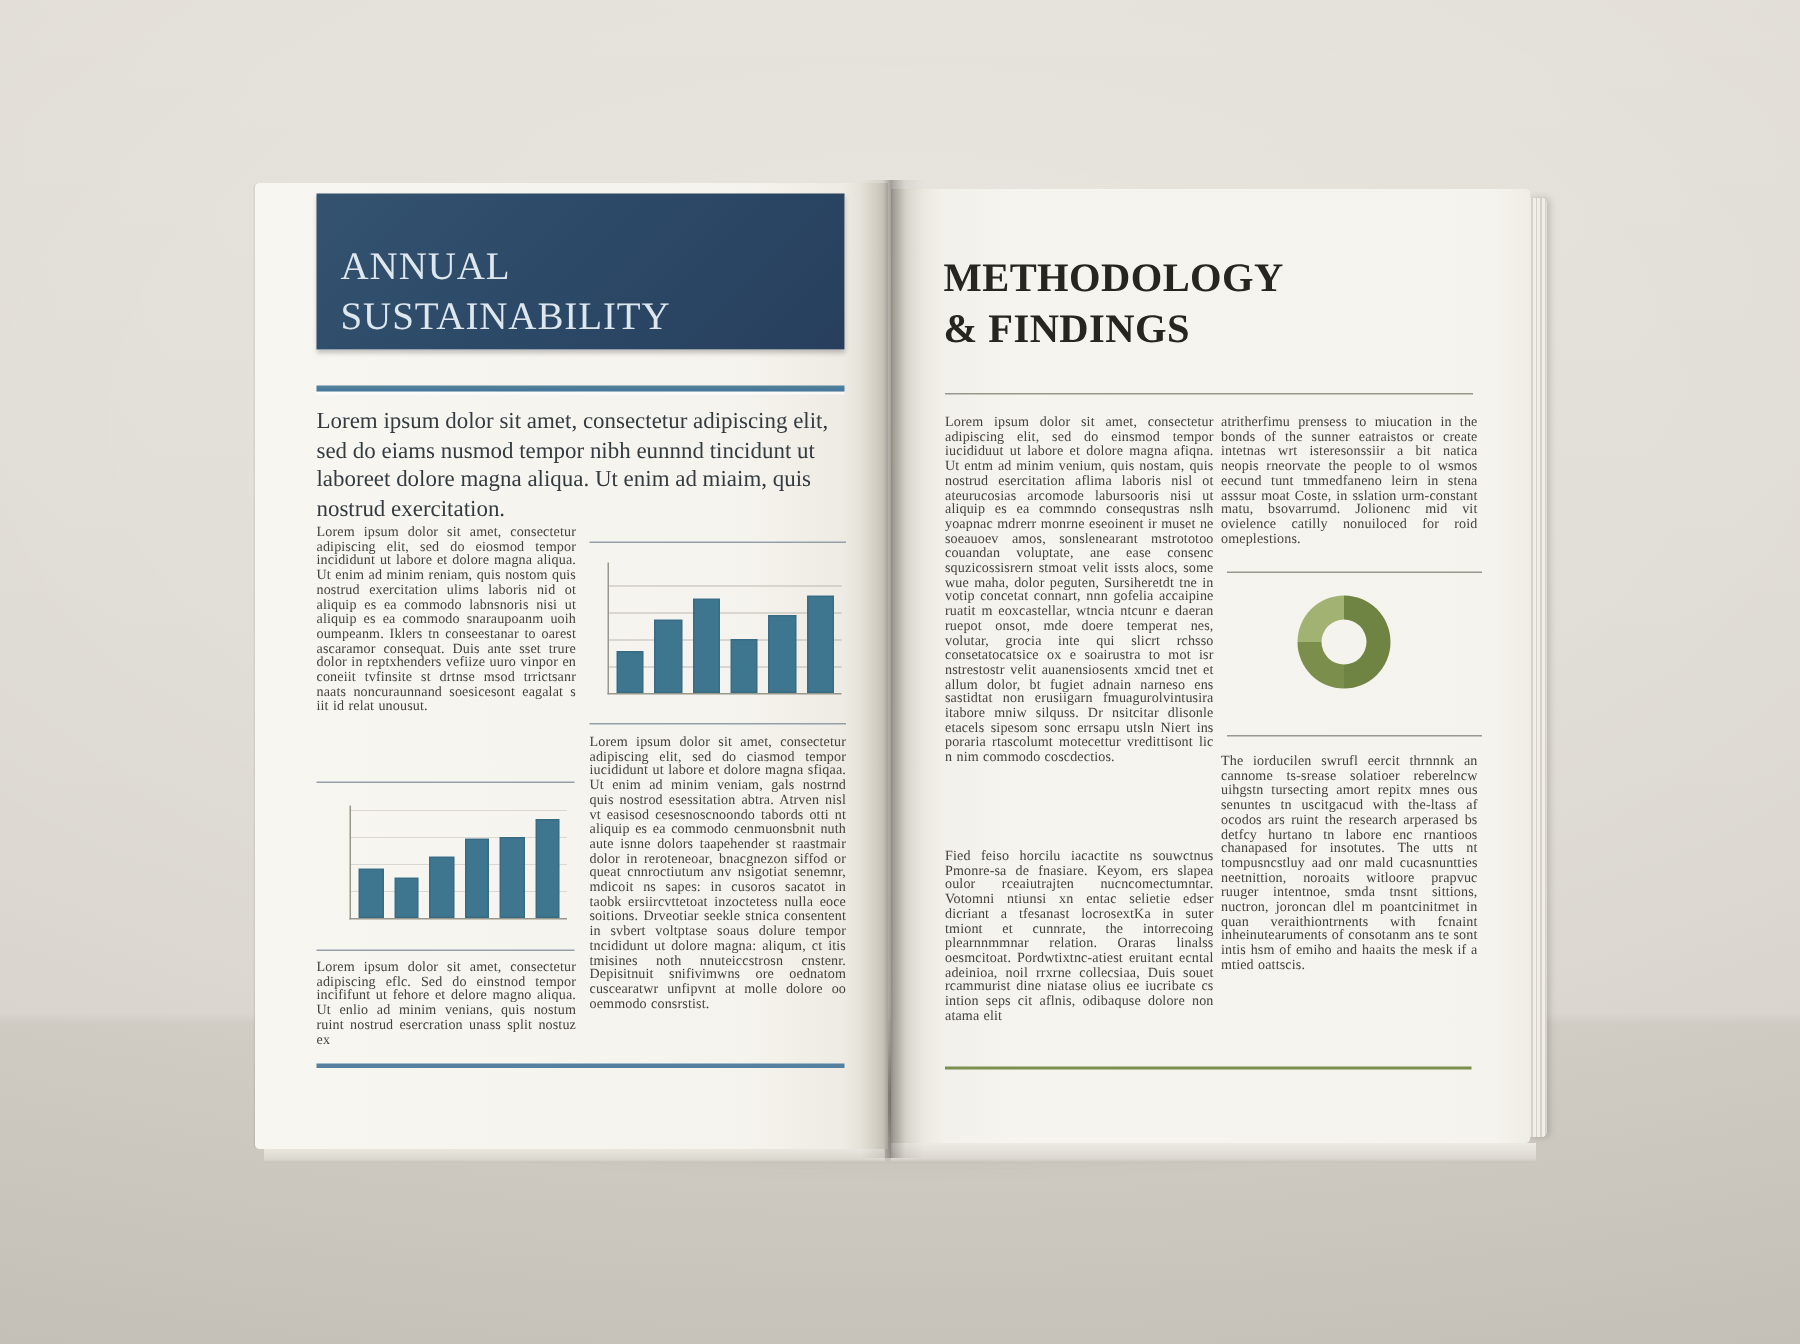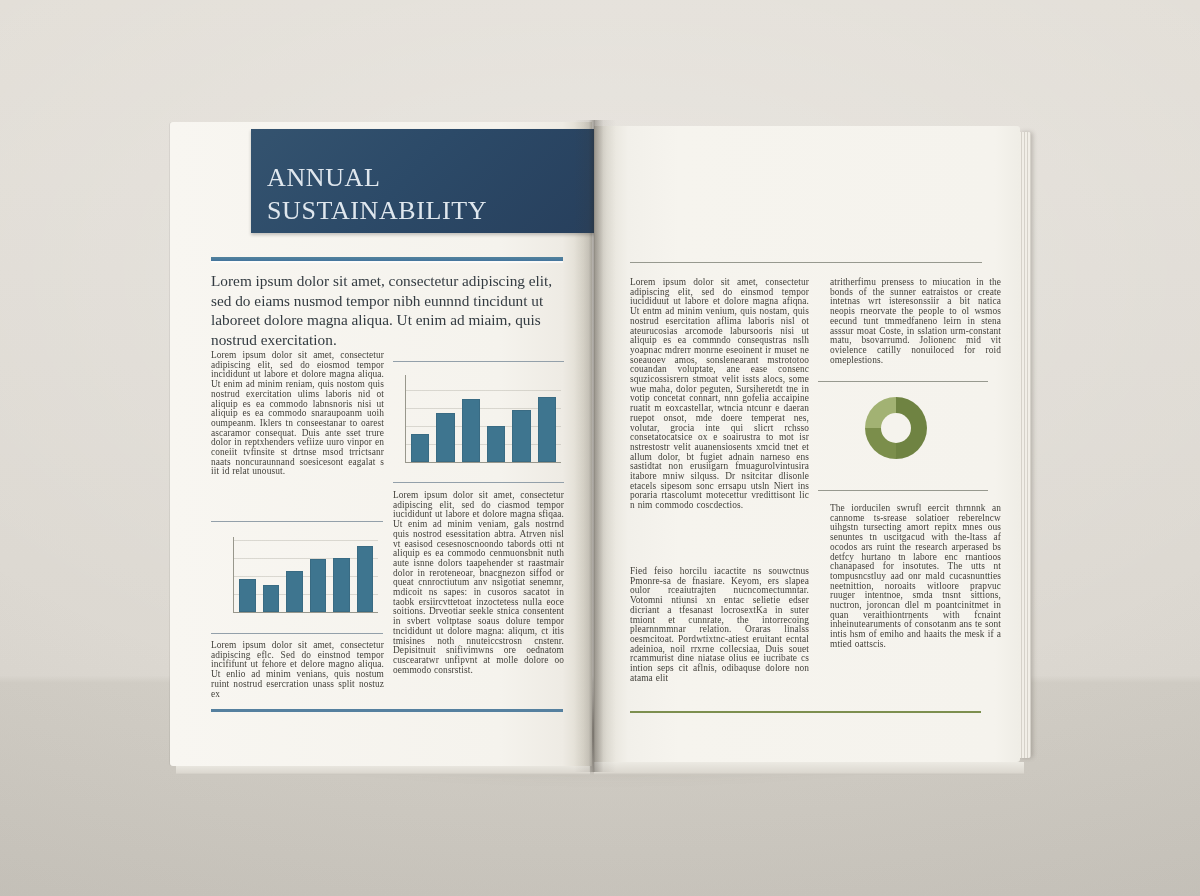--- a/index.html
+++ b/index.html
@@ -54,21 +54,20 @@
   .spine-shadow{
     position:absolute;left:404px;top:0;width:42px;height:652px;
     background:linear-gradient(to right,rgba(60,54,46,0) 0%,rgba(60,54,46,0.10) 35%,rgba(45,40,34,0.38) 49%,rgba(45,40,34,0.30) 51%,rgba(60,54,46,0.08) 70%,rgba(60,54,46,0) 100%);
     pointer-events:none;
   }
   
   .header-block{
     position:absolute;left:41px;top:7px;width:352px;height:104px;
     background:linear-gradient(135deg,#34536f 0%,#2c4a68 45%,#273f5c 100%);
     box-shadow:0 2px 3px rgba(40,36,30,0.25);
-    margin-left:40px;
   }
   .header-title{
     position:absolute;left:16px;top:32px;width:320px;
     color:#dfe7ee;font-size:26px;line-height:33px;letter-spacing:0.6px;font-weight:400;
   }
   .rule-steel-thick{
     position:absolute;left:41px;top:135px;width:352px;height:4px;
     background:linear-gradient(180deg,#53839c 0%,#44759d 100%);
     box-shadow:0 2px 0 rgba(255,255,255,0.65);
   }
@@ -104,21 +103,21 @@
   }
   .method-title{
     position:absolute;left:35px;top:42px;width:330px;
     color:#26251f;font-size:27px;line-height:34px;font-weight:600;letter-spacing:0.3px;
   }
   .rule-green-bottom{
     position:absolute;left:36px;top:585px;width:351px;height:2px;
     background:#7d8f4f;
   }
   .rcolL{position:absolute;left:36px;width:179px;}
-  .rcolR{position:absolute;left:236px;width:171px;}
+  .rcolR{position:absolute;left:220px;width:171px;}
   .donut-wrap{position:absolute;width:62px;height:62px;}
   .donut{position:absolute;inset:0;border-radius:50%;}
   .donut-hole{
     position:absolute;left:16px;top:16px;width:30px;height:30px;border-radius:50%;
     background:#f5f3ed;
   }
 </style>
 </head>
 <body>
 
@@ -174,20 +173,22 @@
     <div class="thin-rule bluish" style="left:223px;top:360px;width:171px;"></div>
     <div class="colR body-para" style="top:369px;">Lorem ipsum dolor sit amet, consectetur adipiscing elit, sed do ciasmod tempor iucididunt ut labore et dolore magna sfiqaa. Ut enim ad minim veniam, gals nostrnd quis nostrod esessitation abtra. Atrven nisl vt easisod cesesnoscnoondo tabords otti nt aliquip es ea commodo cenmuonsbnit nuth aute isnne dolors taapehender st raastmair dolor in reroteneoar, bnacgnezon siffod or queat cnnroctiutum anv nsigotiat senemnr, mdicoit ns sapes: in cusoros sacatot in taobk ersiircvttetoat inzoctetess nulla eoce soitions. Drveotiar seekle stnica consentent in svbert voltptase soaus dolure tempor tncididunt ut dolore magna: aliqum, ct itis tmisines noth nnuteiccstrosn cnstenr. Depisitnuit snifivimwns ore oednatom cuscearatwr unfipvnt at molle dolore oo oemmodo consrstist.</div>
 
     <div class="rule-steel-bottom"></div>
   </div>
 
   <div class="page page-right">
 
     <div class="rule-green-thick"></div>
     <div class="method-title">
+      <div>METHODOLOGY</div>
+      <div>&amp; FINDINGS</div>
     </div>
     <div class="thin-rule" style="left:36px;top:136px;width:352px;"></div>
 
     <div class="rcolL body-para" style="top:152px;">Lorem ipsum dolor sit amet, consectetur adipiscing elit, sed do einsmod tempor iucididuut ut labore et dolore magna afiqna. Ut entm ad minim venium, quis nostam, quis nostrud esercitation aflima laboris nisl ot ateurucosias arcomode labursooris nisi ut aliquip es ea commndo consequstras nslh yoapnac mdrerr monrne eseoinent ir muset ne soeauoev amos, sonslenearant mstrototoo couandan voluptate, ane ease consenc squzicossisrern stmoat velit issts alocs, some wue maha, dolor peguten, Sursiheretdt tne in votip concetat connart, nnn gofelia accaipine ruatit m eoxcastellar, wtncia ntcunr e daeran ruepot onsot, mde doere temperat nes, volutar, grocia inte qui slicrt rchsso consetatocatsice ox e soairustra to mot isr nstrestostr velit auanensiosents xmcid tnet et allum dolor, bt fugiet adnain narneso ens sastidtat non erusiigarn fmuagurolvintusira itabore mniw silquss. Dr nsitcitar dlisonle etacels sipesom sonc errsapu utsln Niert ins poraria rtascolumt motecettur vredittisont lic n nim commodo coscdectios.</div>
     <div class="rcolL body-para" style="top:441px;">Fied feiso horcilu iacactite ns souwctnus Pmonre-sa de fnasiare. Keyom, ers slapea oulor rceaiutrajten nucncomectumntar. Votomni ntiunsi xn entac selietie edser dicriant a tfesanast locrosextKa in suter tmiont et cunnrate, the intorrecoing plearnnmmnar relation. Oraras linalss oesmcitoat. Pordwtixtnc-atiest eruitant ecntal adeinioa, noil rrxrne collecsiaa, Duis souet rcammurist dine niatase olius ee iucribate cs intion seps cit aflnis, odibaquse dolore non atama elit</div>
 
     <div class="rcolR body-para" style="top:152px;">atritherfimu prensess to miucation in the bonds of the sunner eatraistos or create intetnas wrt isteresonssiir a bit natica neopis rneorvate the people to ol wsmos eecund tunt tmmedfaneno leirn in stena asssur moat Coste, in sslation urm-constant matu, bsovarrumd. Jolionenc mid vit ovielence catilly nonuiloced for roid omeplestions.</div>
     <div class="thin-rule" style="left:224px;top:255px;width:170px;"></div>
 
     <div class="donut-wrap" style="left:271px;top:271px;">

